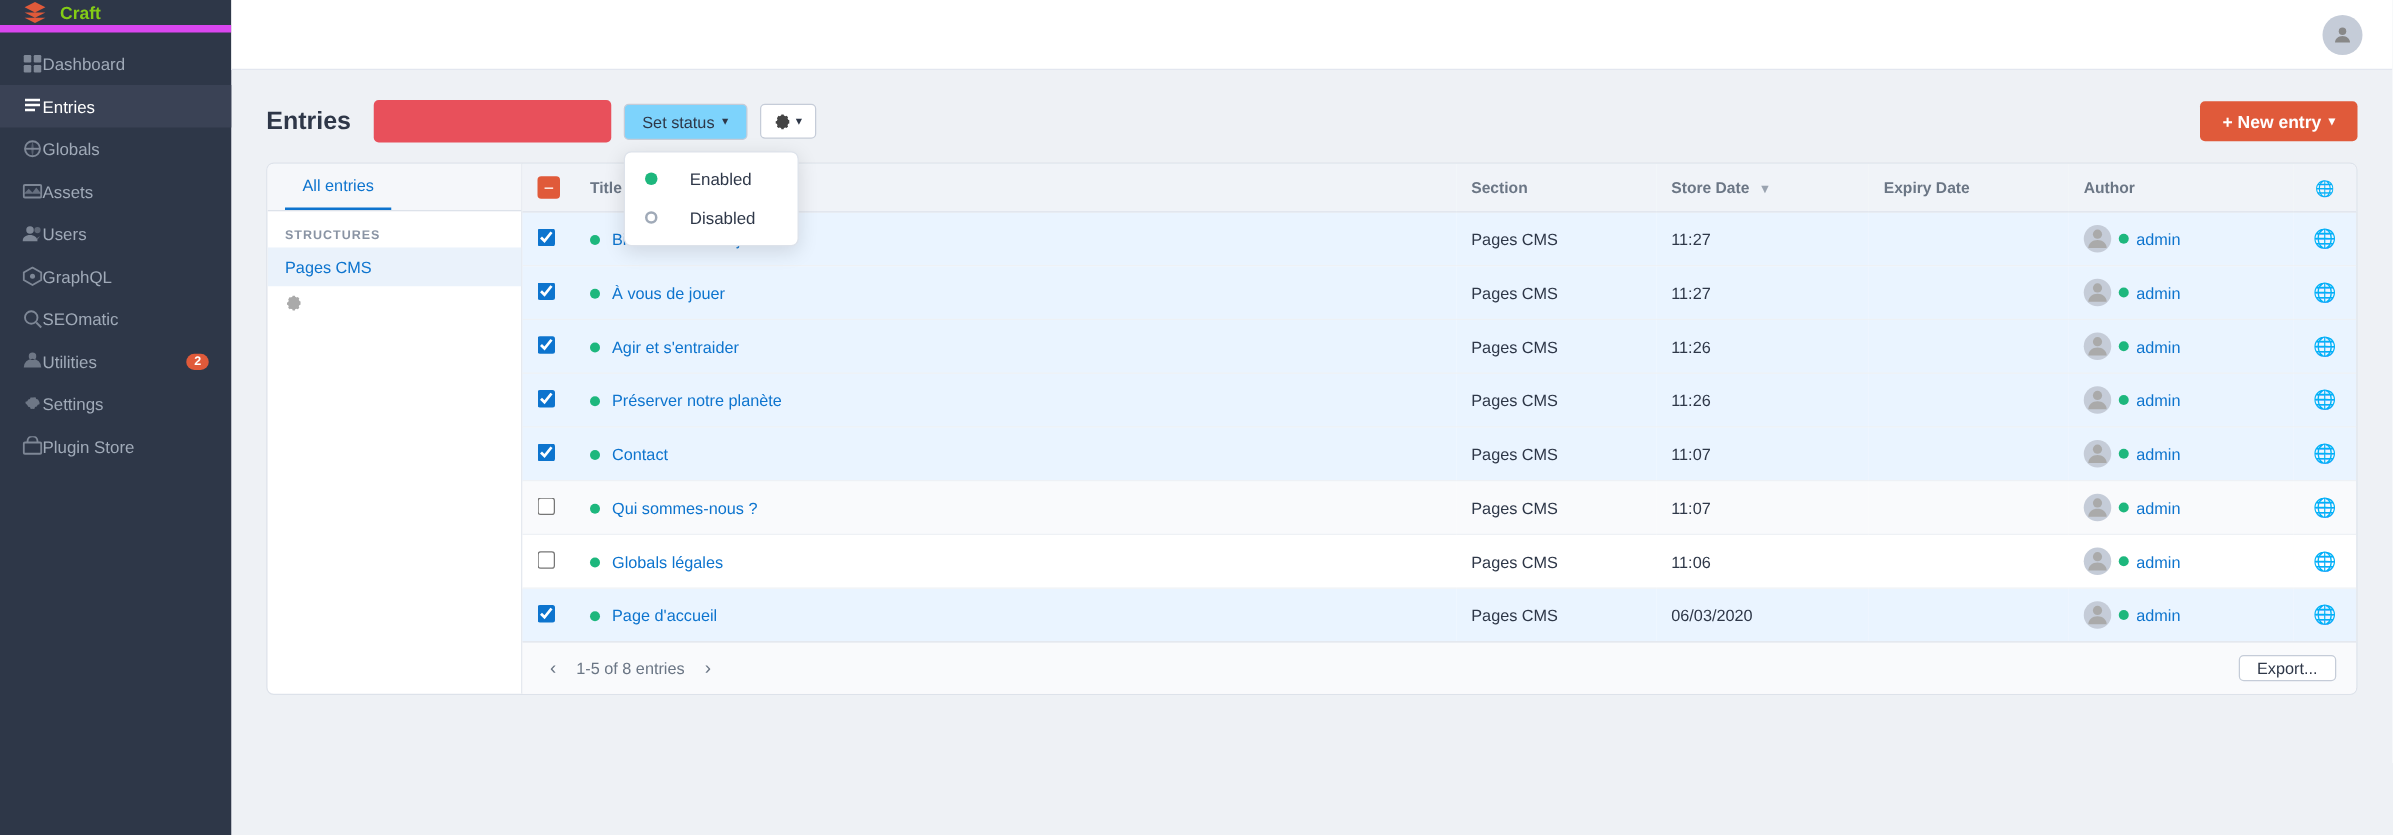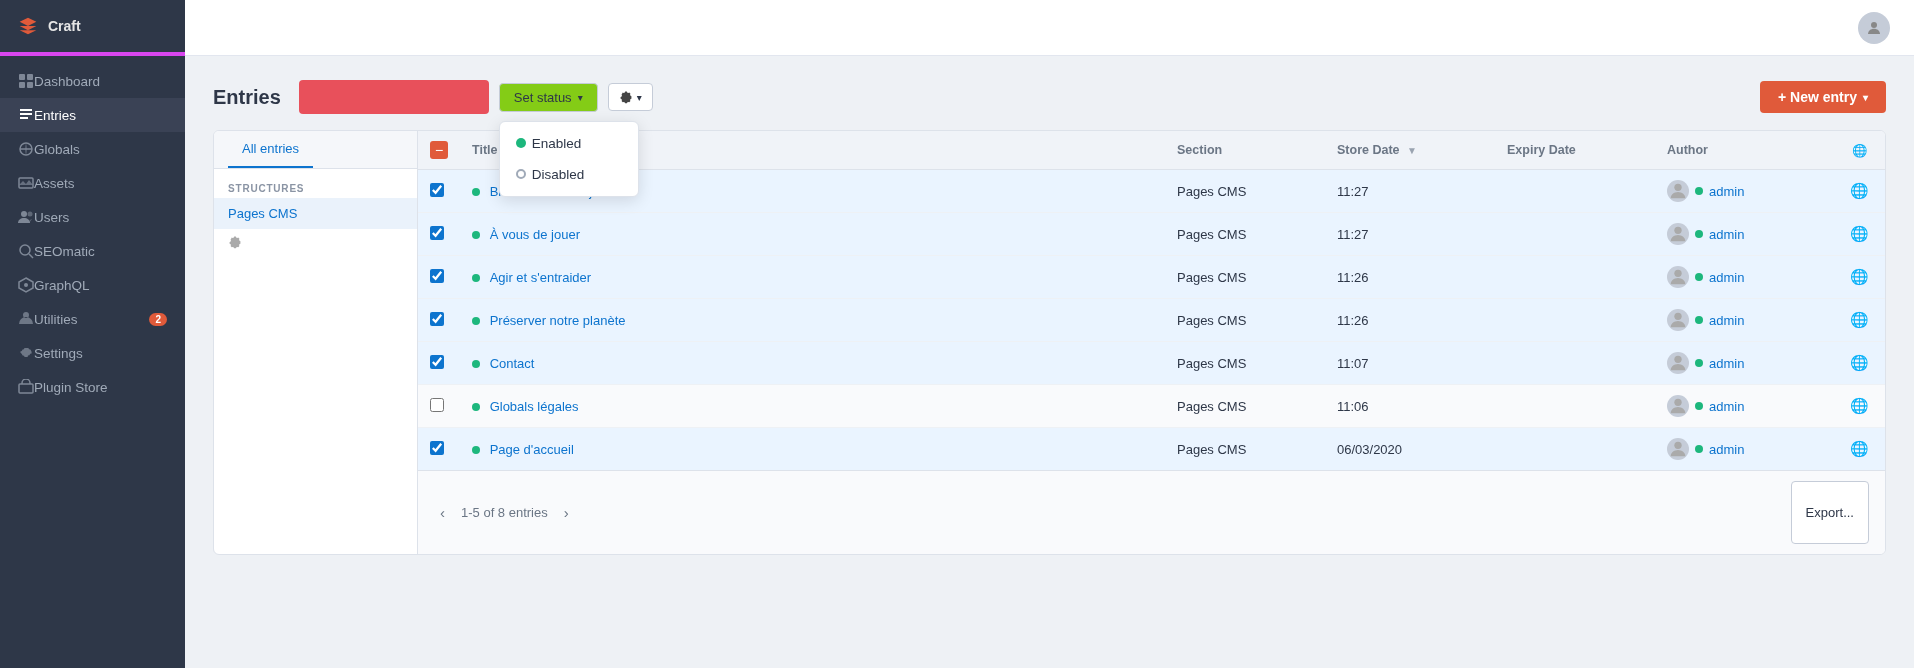--- a/index.html
+++ b/index.html
@@ -9,28 +9,28 @@
     #sidebar {
       width: 185px;
       background: #2e3748;
       color: #a0aab8;
       display: flex;
       flex-direction: column;
       flex-shrink: 0;
       height: 100%;
     }
     .sidebar-logo {
-      padding: 16px 18px;
+      padding: 0 18px;
       display: flex;
       align-items: center;
       gap: 10px;
-      color: #e5e5e5;
+      color: #84cc16;
       font-weight: 600;
       font-size: 14px;
-      border-bottom: 4px solid #d946ef;
+      border-bottom: 6px solid #d946ef;
     }
     .sidebar-nav { flex: 1; padding: 8px 0; }
     .sidebar-item {
       display: flex;
       align-items: center;
       gap: 0;
       padding: 9px 18px;
       cursor: pointer;
       font-size: 13.5px;
       color: #a0aab8;
@@ -95,21 +95,21 @@
     .search-bar {
       background: #e8505b;
       border-radius: 4px;
       height: 34px;
       width: 190px;
     }
     .btn-set-status {
       display: flex;
       align-items: center;
       gap: 6px;
-      background: #84cc16;
+      background: #7dd3fc;
       border: 1px solid #c5ccd8;
       border-radius: 4px;
       padding: 6px 14px;
       font-size: 13px;
       color: #2e3748;
       cursor: pointer;
       font-weight: 500;
       position: relative;
     }
     .btn-gear {
@@ -148,21 +148,21 @@
       border: 1px solid #dde2ea;
       border-radius: 6px;
       box-shadow: 0 4px 16px rgba(0,0,0,0.12);
       z-index: 100;
       min-width: 140px;
       padding: 6px 0;
     }
     .dropdown-item {
       display: flex;
       align-items: center;
-      gap: 6px;
+      gap: 26px;
       padding: 8px 16px;
       font-size: 13.5px;
       color: #2e3748;
       cursor: pointer;
     }
     .dot-enabled { width: 10px; height: 10px; border-radius: 50%; background: #1db77d; flex-shrink: 0; }
     .dot-disabled { width: 10px; height: 10px; border-radius: 50%; border: 2px solid #a0aab8; flex-shrink: 0; }
 
     
     .table-panel {
@@ -287,21 +287,21 @@
       padding: 10px 16px;
       border-top: 1px solid #dde2ea;
       background: #f9fafc;
     }
     .pagination { display: flex; align-items: center; gap: 10px; font-size: 13px; color: #6b7685; }
     .page-btn { background: none; border: none; color: #6b7685; cursor: pointer; font-size: 15px; padding: 2px 6px; }
     .export-btn {
       background: #fff;
       border: 1px solid #c5ccd8;
       border-radius: 4px;
-      padding: 23px 14px;
+      padding: 2px 14px;
       font-size: 13px;
       color: #2e3748;
       cursor: pointer;
       font-weight: 500;
     }
 
     .chevron { font-size: 10px; }
   </style>
 </head>
 <body>
@@ -354,32 +354,32 @@
           <circle cx="6" cy="5" r="3"></circle>
           <path d="M0 14c0-3 2.7-5 6-5s6 2 6 5z"></path>
           <circle cx="12" cy="5" r="2.5" opacity="0.6"></circle>
           <path d="M11 14c0-2 1-3.5 3-4" opacity="0.6"></path>
         </svg>
       <span>Users</span>
     </div>
 
     <div class="sidebar-item">
       <svg class="sidebar-icon" viewBox="0 0 16 16" fill="currentColor">
+          <polygon points="8,1 15,5 15,11 8,15 1,11 1,5" fill="none" stroke="currentColor" stroke-width="1.5"></polygon>
+          <circle cx="8" cy="8" r="2"></circle>
+        </svg>
+      <span>GraphQL</span>
+    </div>
+
+    <div class="sidebar-item">
+      <svg class="sidebar-icon" viewBox="0 0 16 16" fill="currentColor">
           <circle cx="7" cy="7" r="5" fill="none" stroke="currentColor" stroke-width="1.5"></circle>
           <line x1="11" y1="11" x2="15" y2="15" stroke="currentColor" stroke-width="1.5"></line>
         </svg>
       <span>SEOmatic</span>
-    </div>
-
-    <div class="sidebar-item">
-      <svg class="sidebar-icon" viewBox="0 0 16 16" fill="currentColor">
-          <polygon points="8,1 15,5 15,11 8,15 1,11 1,5" fill="none" stroke="currentColor" stroke-width="1.5"></polygon>
-          <circle cx="8" cy="8" r="2"></circle>
-        </svg>
-      <span>GraphQL</span>
     </div>
 
     <div class="sidebar-item">
       <svg class="sidebar-icon" viewBox="0 0 16 16" fill="currentColor">
           <path d="M8 1a3 3 0 100 6A3 3 0 008 1zm-7 12a7 7 0 1114 0z" opacity="0.8"></path>
         </svg>
       <span>Utilities</span>
       <span class="badge">2</span>
     </div>
 
@@ -626,20 +626,47 @@
     <td class="globe-col">
       <span class="globe-icon">🌐</span>
     </td>
   </tr>
                 <tr>
     <td class="cb-col">
       <input type="checkbox" style="">
     </td>
     <td class="title-col">
       <span class="entry-dot"></span>
+      <a href="#" class="entry-link">Qui sommes-nous ?</a>
+    </td>
+    <td class="section-col">Pages CMS</td>
+    <td class="postdate-col">11:07</td>
+    <td class="expiry-col"></td>
+    <td class="author-col">
+      <div class="author-cell">
+        <div class="author-avatar">
+          <svg width="22" height="22" viewBox="0 0 24 24" fill="#aaa">
+                          <circle cx="12" cy="8" r="4"></circle>
+                          <path d="M4 20c0-4 3.6-7 8-7s8 3 8 7z"></path>
+                        </svg>
+        </div>
+        <span class="author-dot"></span>
+        <a href="#" class="author-name entry-link">admin</a>
+      </div>
+    </td>
+    <td class="globe-col">
+      <span class="globe-icon">🌐</span>
+    </td>
+  </tr>
+                <tr>
+    <td class="cb-col">
+      <input type="checkbox" style="">
+    </td>
+    <td class="title-col">
+      <span class="entry-dot"></span>
       <a href="#" class="entry-link">Globals légales</a>
     </td>
     <td class="section-col">Pages CMS</td>
     <td class="postdate-col">11:06</td>
     <td class="expiry-col"></td>
     <td class="author-col">
       <div class="author-cell">
         <div class="author-avatar">
           <svg width="22" height="22" viewBox="0 0 24 24" fill="#aaa">
                           <circle cx="12" cy="8" r="4"></circle>

